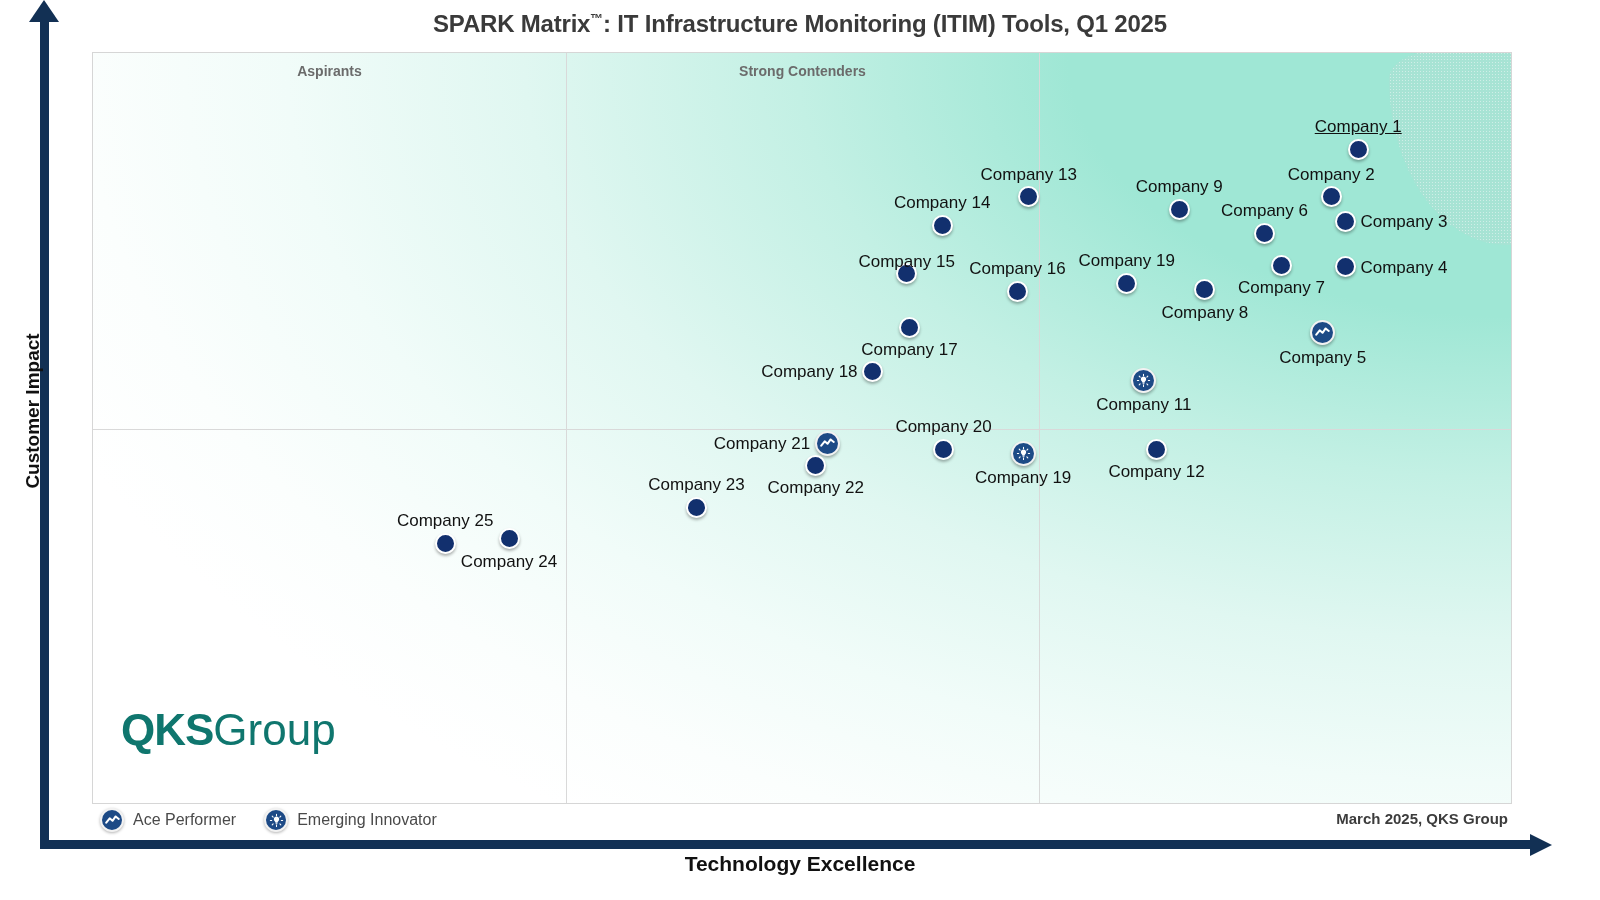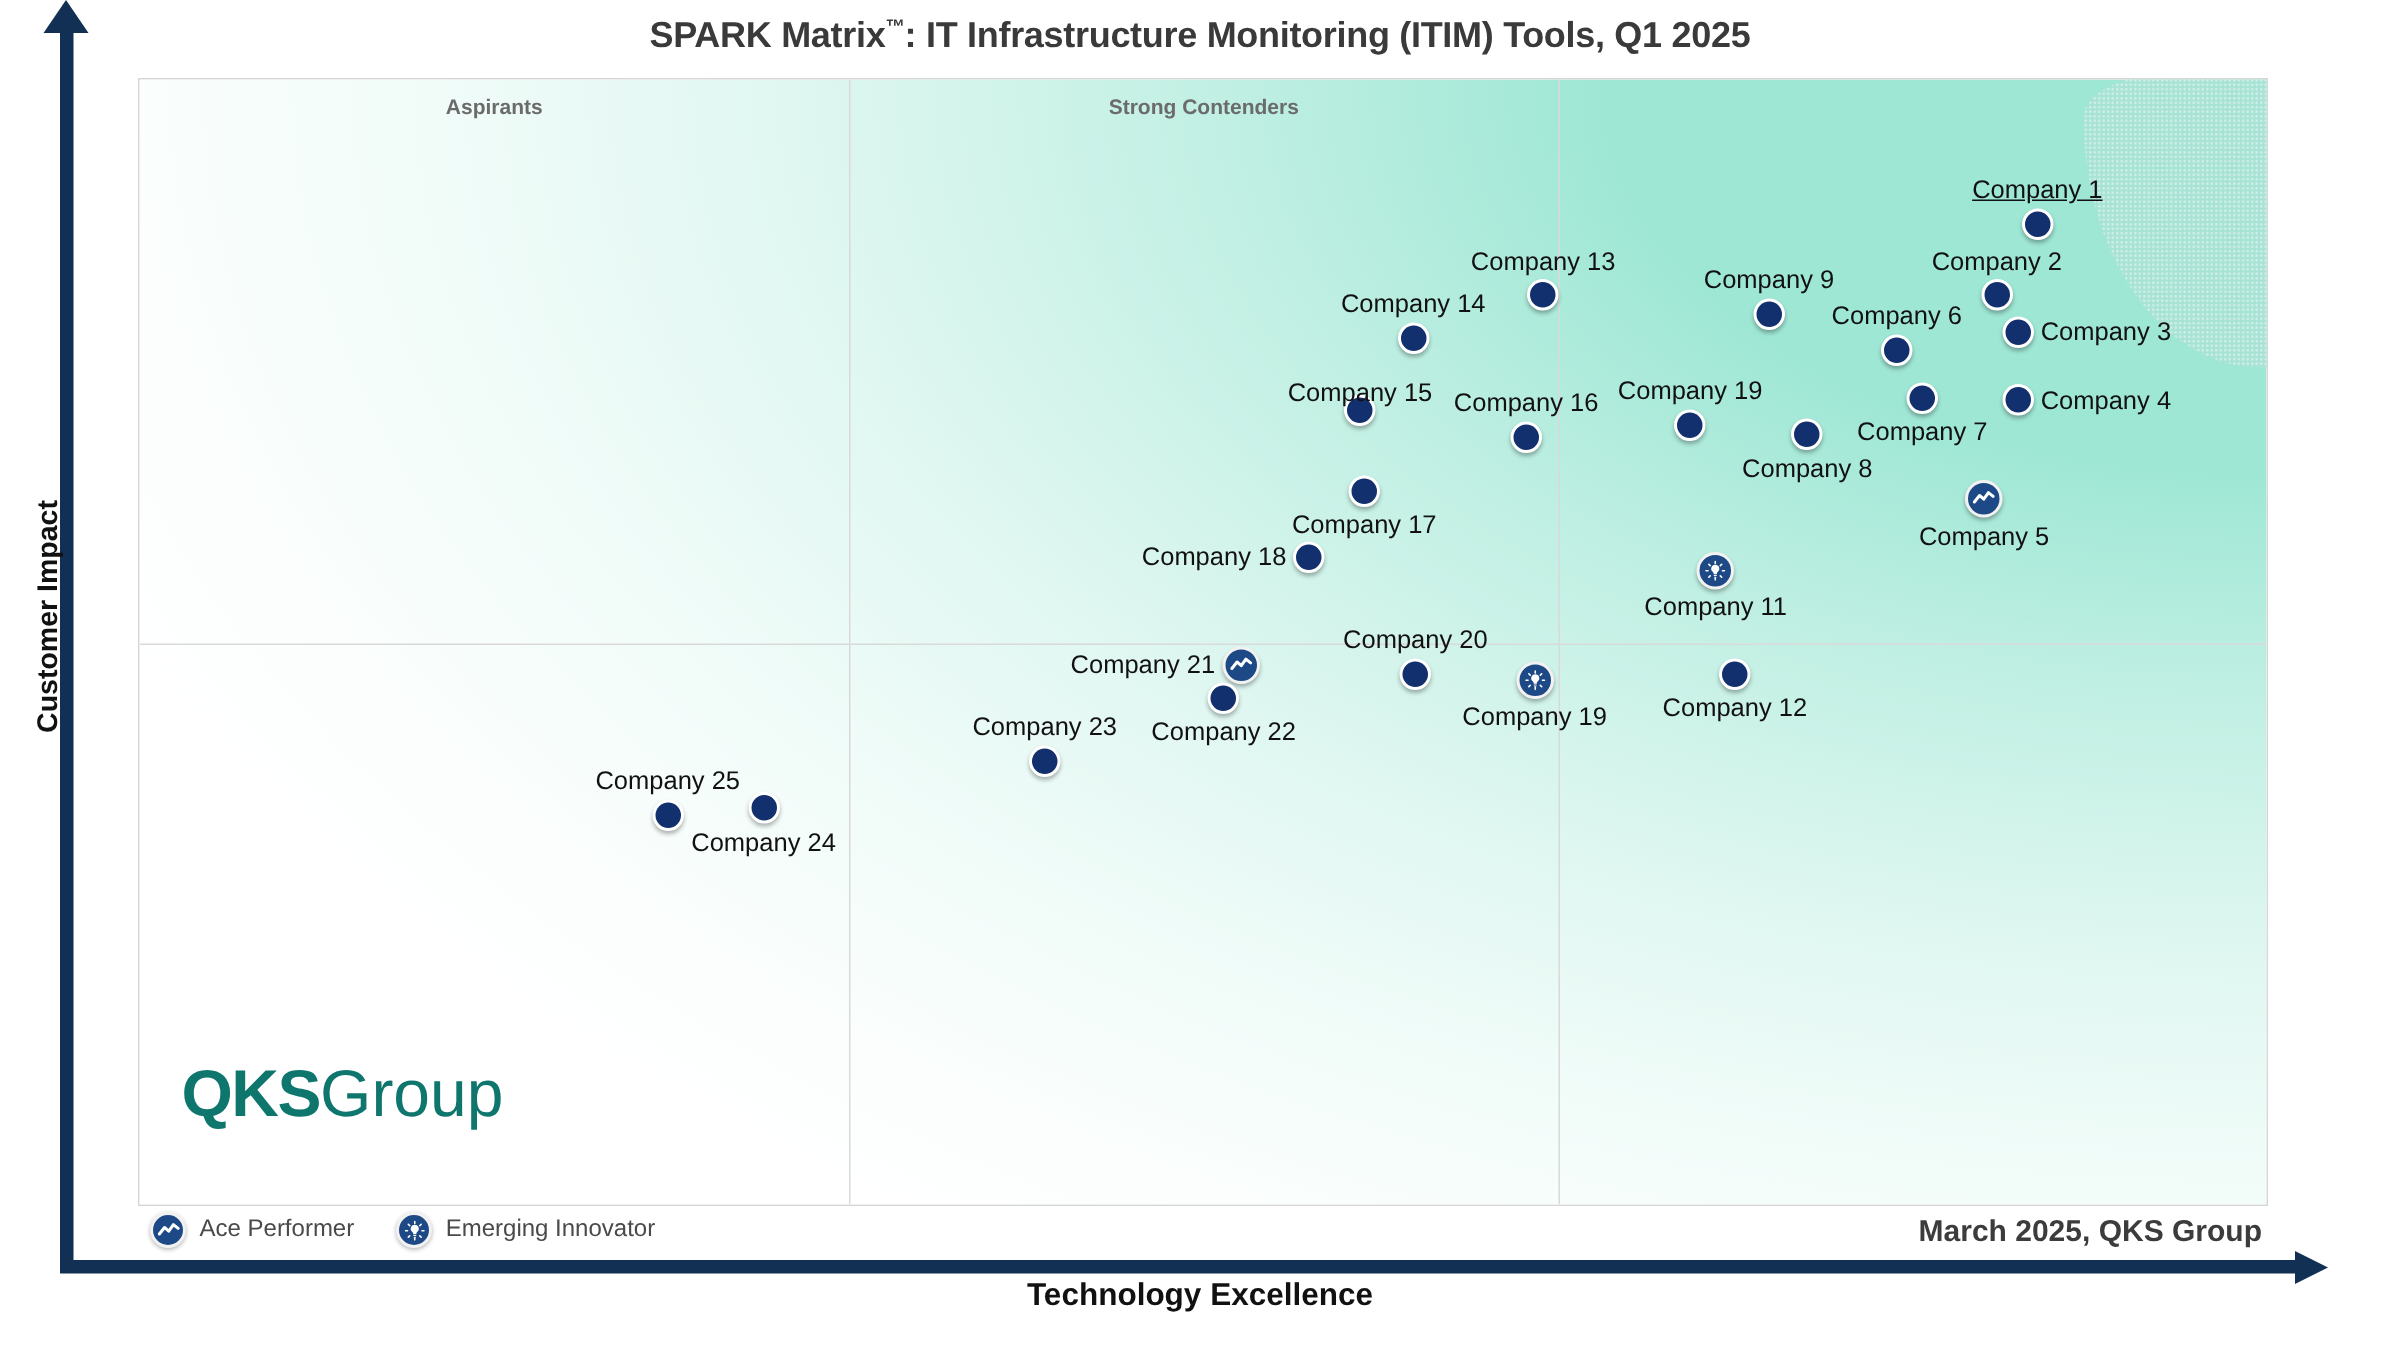--- a/index.html
+++ b/index.html
@@ -245,21 +245,21 @@
   }
   .legend-icon svg { width: 15px; height: 15px; display: block; }
   .legend-text {
     font-size: 16px;
     color: #4a4a4a;
   }
   #source-note {
     position: absolute;
     right: 92px;
     top: 810px;
-    font-size: 20px;
+    font-size: 15px;
     font-weight: bold;
     color: #3c3c3c;
   }
 </style>
 </head>
 <body>
 
 <div id="chart-title">
   <span>SPARK Matrix</span><span class="tm">™</span><span>: IT Infrastructure Monitoring (ITIM) Tools, Q1 2025</span>
 </div>

